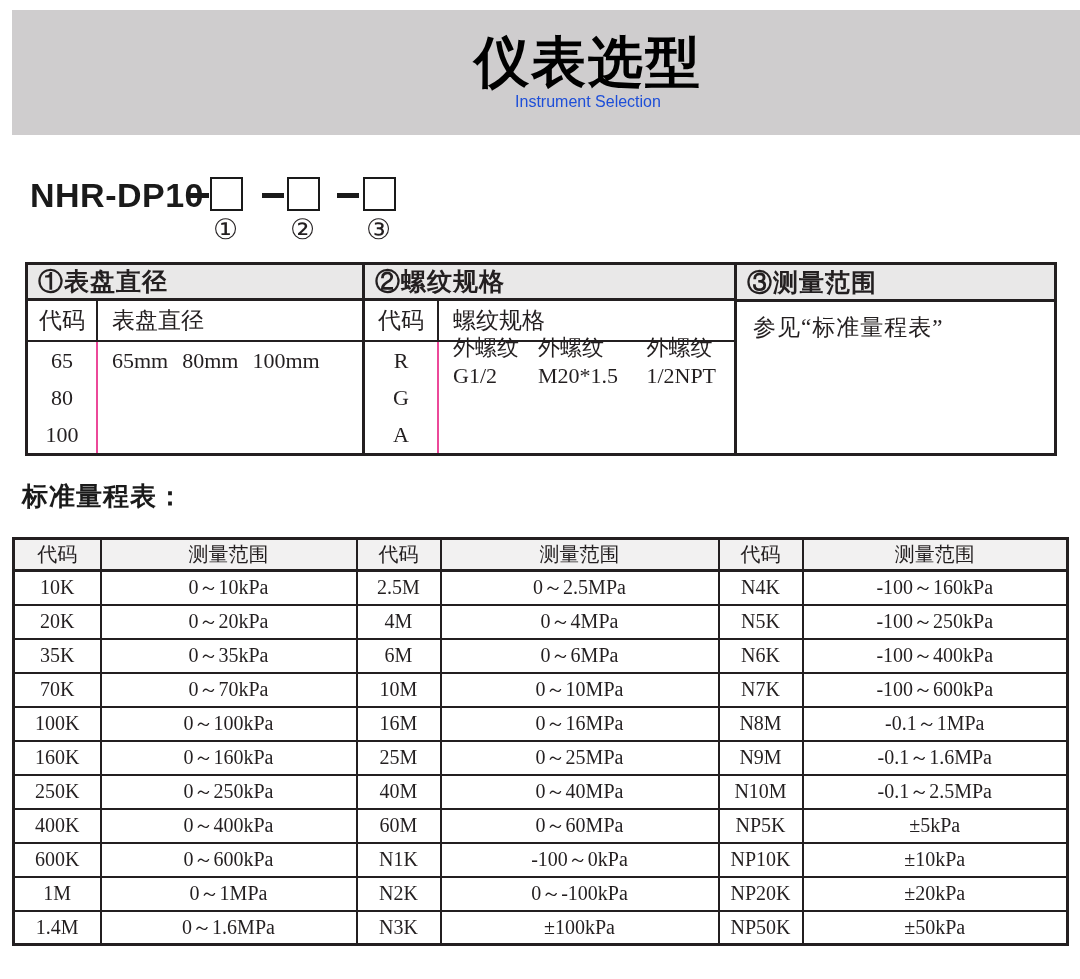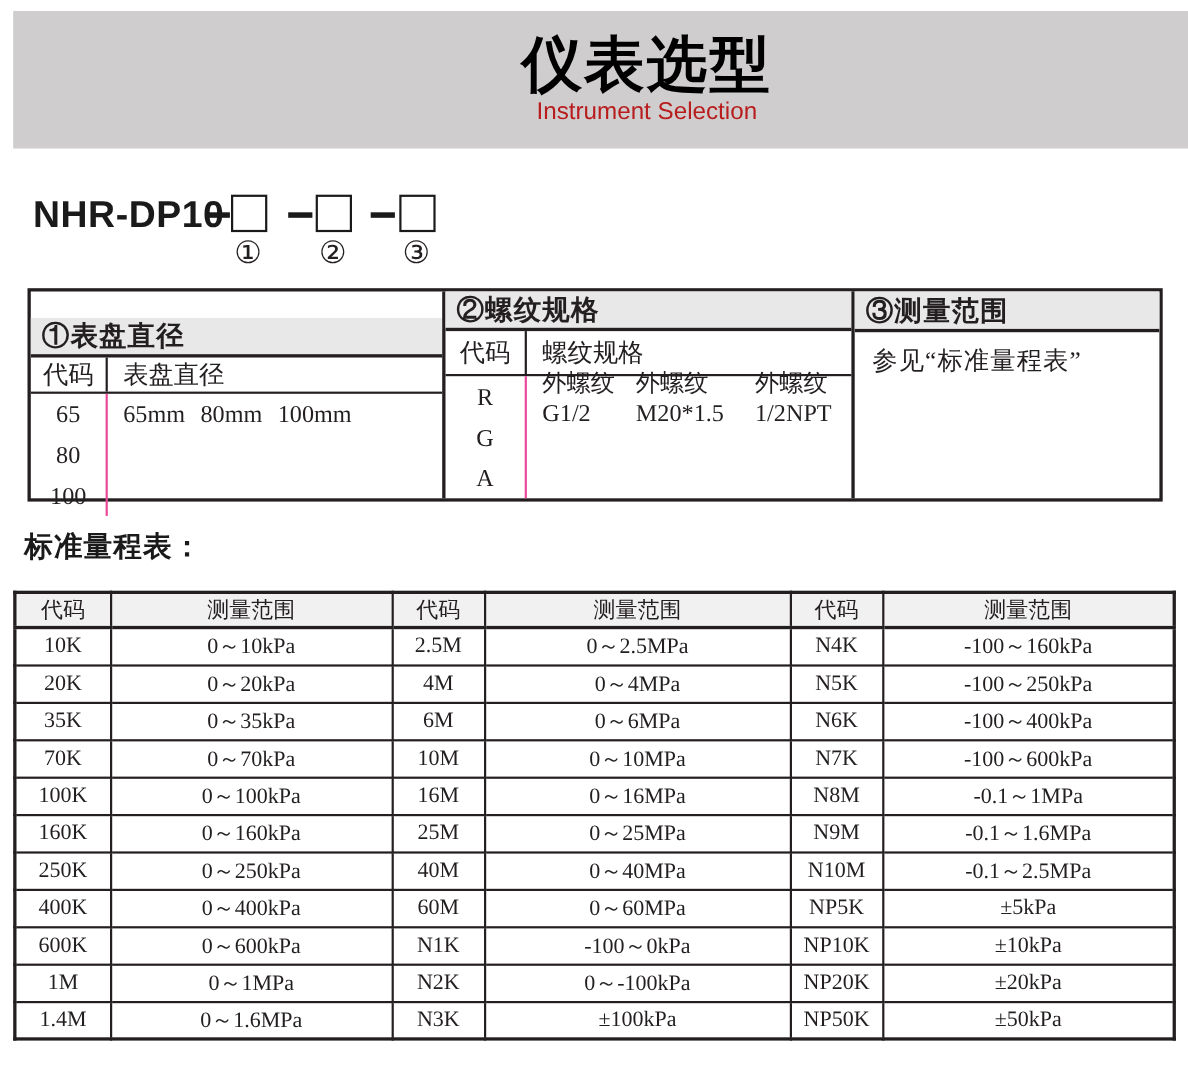--- a/index.html
+++ b/index.html
@@ -12,21 +12,21 @@
   .banner{
     position:absolute;left:12px;top:10px;width:1080px;height:125px;
     background:#cfcdce;display:flex;flex-direction:column;
     align-items:center;justify-content:center;padding-left:36px;
   }
   .banner-title{
     font-size:55px;font-weight:700;color:#000;line-height:1.05;
     letter-spacing:2px;
   }
   .banner-subtitle{
-    font-size:22px;font-weight:400;color:#b91c1c;line-height:1.2;margin-top:0;
+    font-size:16px;font-weight:400;color:#1d4ed8;line-height:1.2;margin-top:0;
   }
   
   .model-prefix{
     position:absolute;left:30px;top:176px;
     font-size:34px;font-weight:700;letter-spacing:0.5px;color:#1a1a1a;
   }
   .dash{
     position:absolute;height:5px;width:22px;background:#1a1a1a;top:193px;
   }
   .code-box{
@@ -37,21 +37,21 @@
     position:absolute;top:216px;font-family:"DejaVu Sans",sans-serif;
     font-size:28px;color:#231f20;line-height:1;
   }
   
   .sel-table{
     position:absolute;left:25px;top:262px;width:1032px;height:194px;
     display:flex;border:3px solid #231f20;box-sizing:border-box;
     font-family:"Liberation Serif","DejaVu Serif",serif;
   }
   .sel-section{display:flex;flex-direction:column;box-sizing:border-box;}
-  .sel-section.s0{width:374px;margin-top:24px;}
+  .sel-section.s0{width:334px;}
   .sel-section.s1{width:372px;border-left:3px solid #231f20;}
   .sel-section.s2{flex:1;border-left:3px solid #231f20;}
   .sel-header{
     height:37px;background:#e9e8e8;border-bottom:3px solid #231f20;
     box-sizing:border-box;display:flex;align-items:center;
     padding-left:10px;font-size:25px;font-weight:700;letter-spacing:1px;
   }
   .sel-sub{display:flex;height:42px;border-bottom:2px solid #231f20;box-sizing:border-box;}
   .sel-sub-code{
     display:flex;align-items:center;justify-content:center;

